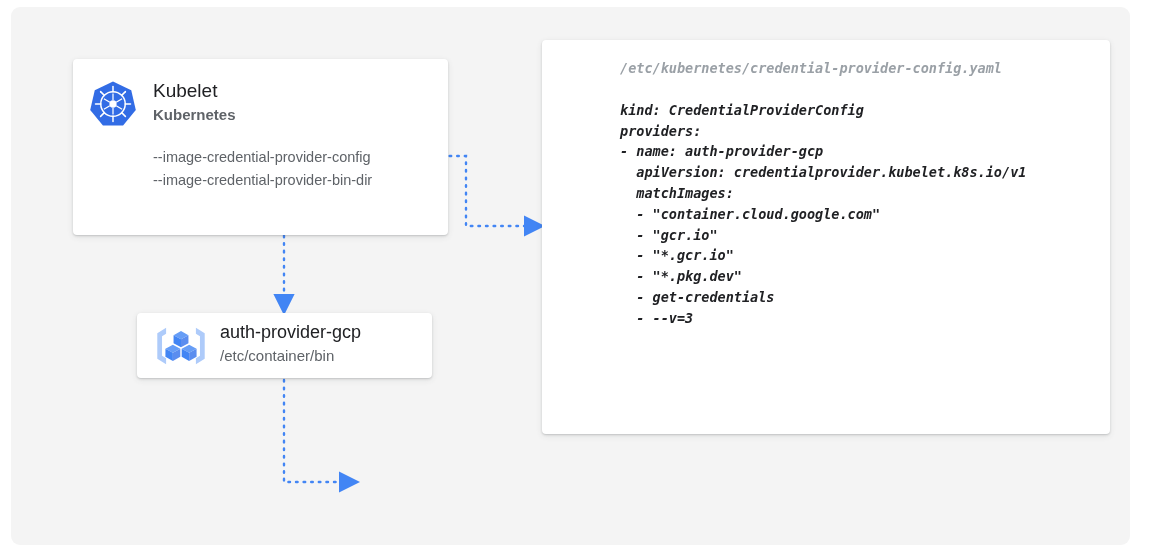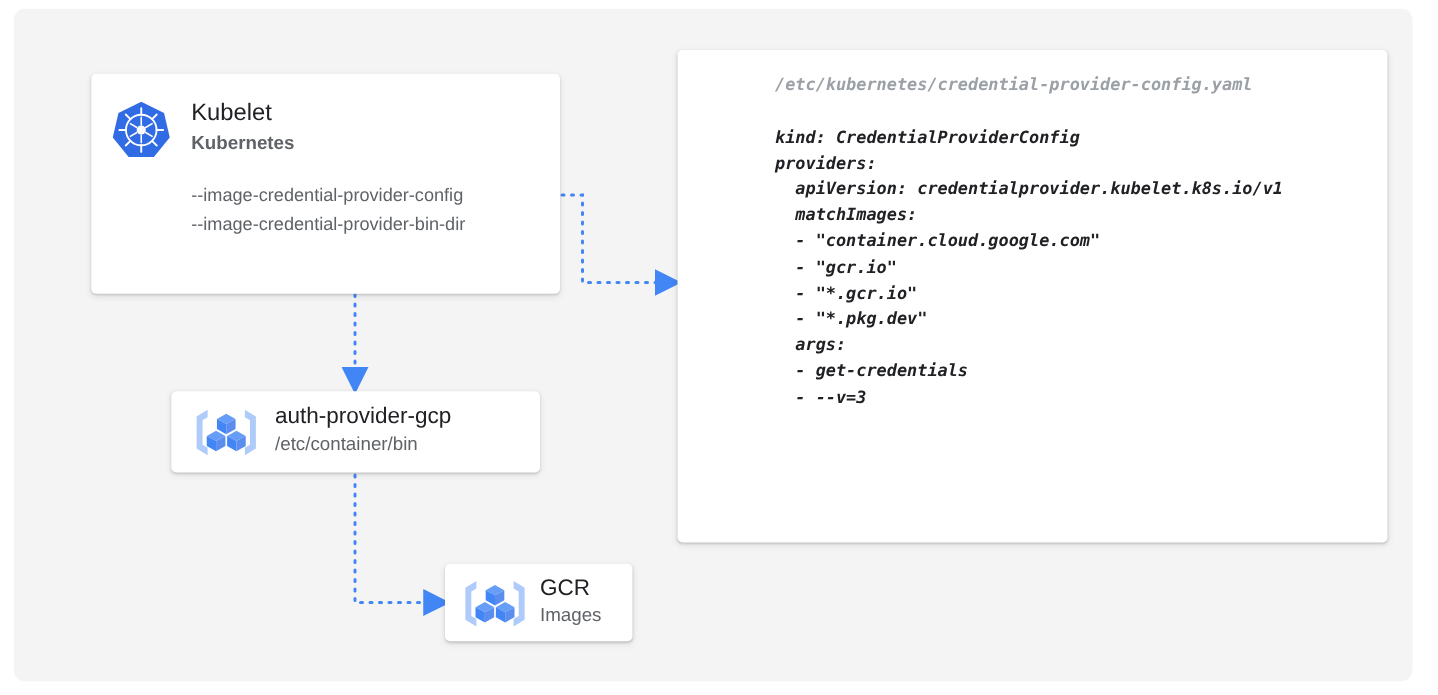--- a/index.html
+++ b/index.html
@@ -223,56 +223,33 @@
       <g>
         <path d="M52,29 L63,35 L52,41 L41,35 Z" fill="#669df6"></path>
         <path d="M41,35 L52,41 L52,53 L41,47 Z" fill="#4285f4"></path>
         <path d="M63,35 L63,47 L52,53 L52,41 Z" fill="#5b8def"></path>
       </g>
     </svg>
     <div class="card-title" id="ap-title">auth-provider-gcp</div>
     <div class="card-sub" id="ap-sub">/etc/container/bin</div>
   </div>
 
-  <div class="card" id="gcr-card">
-    <svg id="gcr-icon" viewBox="0 0 80 62" xmlns="http://www.w3.org/2000/svg">
-      <path d="M18,4 L5,12 L5,50 L18,58 L18,49 L12,45.5 L12,16.5 L18,13 Z" fill="#aecbfa"></path>
-      <path d="M62,4 L75,12 L75,50 L62,58 L62,49 L68,45.5 L68,16.5 L62,13 Z" fill="#aecbfa"></path>
-      <g>
-        <path d="M40,9 L51,15 L40,21 L29,15 Z" fill="#669df6"></path>
-        <path d="M29,15 L40,21 L40,33 L29,27 Z" fill="#4285f4"></path>
-        <path d="M51,15 L51,27 L40,33 L40,21 Z" fill="#5b8def"></path>
-      </g>
-      <g>
-        <path d="M28,29 L39,35 L28,41 L17,35 Z" fill="#669df6"></path>
-        <path d="M17,35 L28,41 L28,53 L17,47 Z" fill="#4285f4"></path>
-        <path d="M39,35 L39,47 L28,53 L28,41 Z" fill="#5b8def"></path>
-      </g>
-      <g>
-        <path d="M52,29 L63,35 L52,41 L41,35 Z" fill="#669df6"></path>
-        <path d="M41,35 L52,41 L52,53 L41,47 Z" fill="#4285f4"></path>
-        <path d="M63,35 L63,47 L52,53 L52,41 Z" fill="#5b8def"></path>
-      </g>
-    </svg>
-    <div class="card-title" id="gcr-title">GCR</div>
-    <div class="card-sub" id="gcr-sub">Images</div>
-  </div>
 
   <div class="card" id="yaml-card">
     <div id="yaml-inner">
       <div class="code-file">/etc/kubernetes/credential-provider-config.yaml</div>
       <div id="yaml-lines">
           <div class="code-line">kind: CredentialProviderConfig</div>
           <div class="code-line">providers:</div>
+          <div class="code-line">- name: auth-provider-gcp</div>
           <div class="code-line">  apiVersion: credentialprovider.kubelet.k8s.io/v1</div>
           <div class="code-line">  matchImages:</div>
           <div class="code-line">  - "container.cloud.google.com"</div>
           <div class="code-line">  - "gcr.io"</div>
           <div class="code-line">  - "*.gcr.io"</div>
           <div class="code-line">  - "*.pkg.dev"</div>
-          <div class="code-line">  args:</div>
           <div class="code-line">  - get-credentials</div>
           <div class="code-line">  - --v=3</div>
         </div>
     </div>
   </div>
 
 </div>
 
 </body></html>

